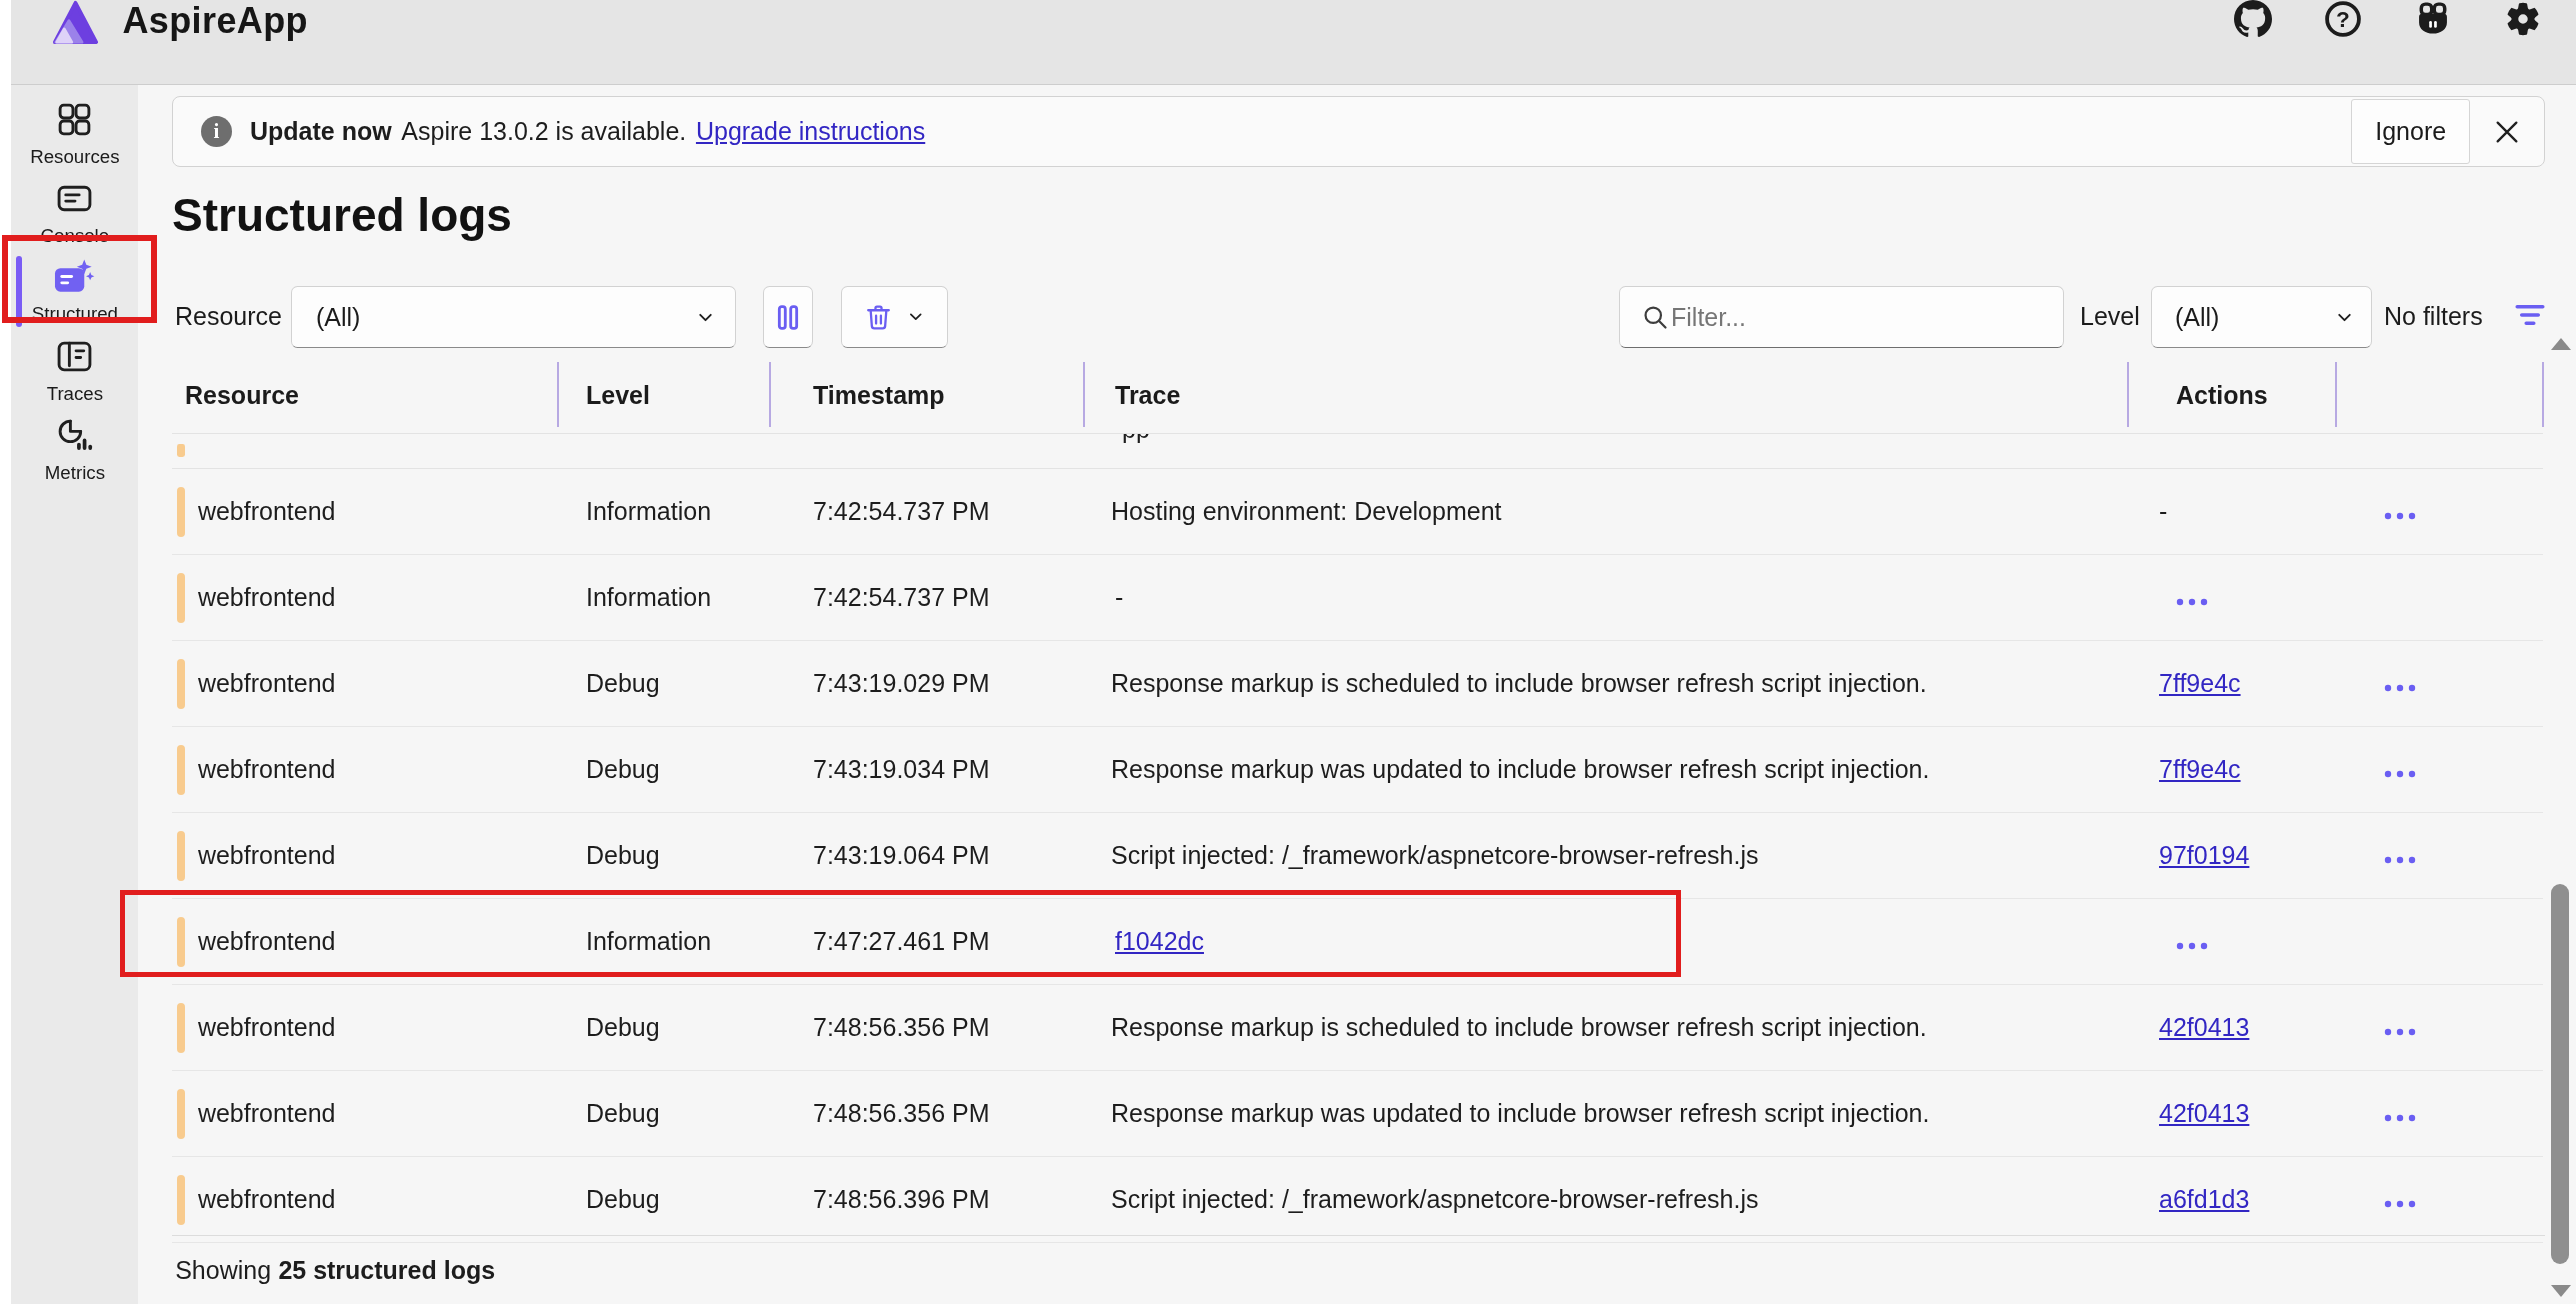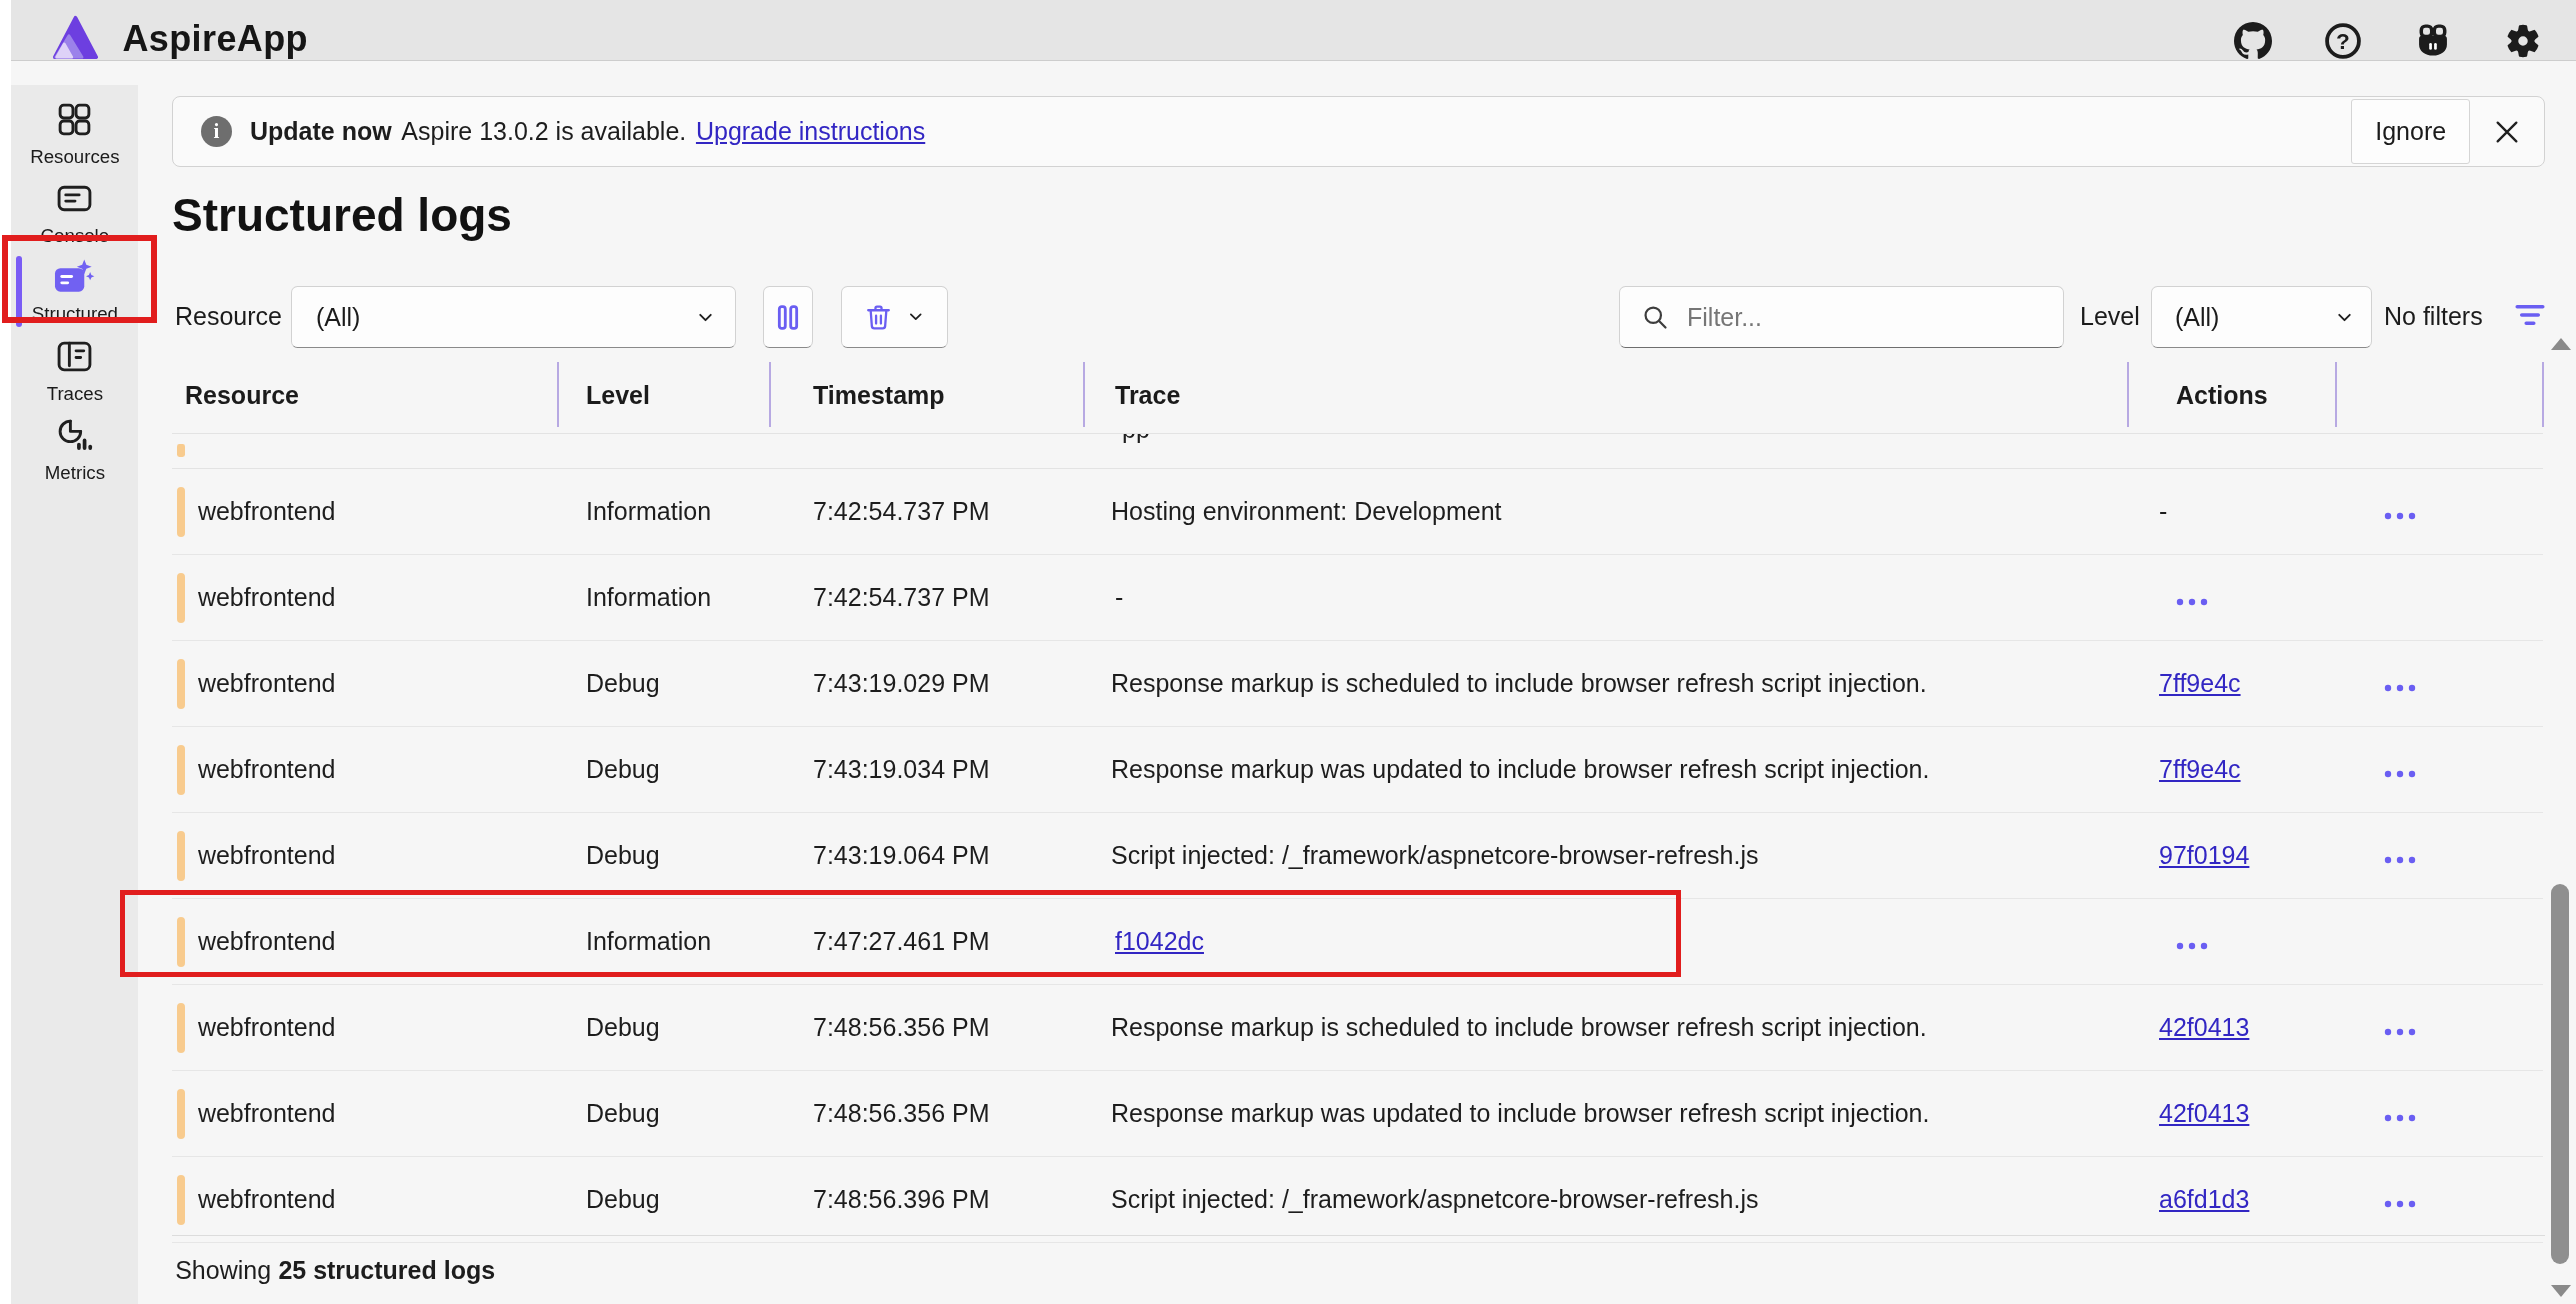--- a/index.html
+++ b/index.html
@@ -4,22 +4,22 @@
 <style>
   html,body{margin:0;padding:0;}
   body{
     width:2576px;height:1305px;position:relative;overflow:hidden;
     background:#f6f6f6;font-family:"Liberation Sans","DejaVu Sans",sans-serif;
     color:#1d1d1d;
   }
   .edge-strip{position:absolute;left:0;top:0;width:11.4px;height:100%;background:#ffffff;}
 
   
-  #topbar{position:absolute;left:11.4px;top:0;right:0;height:61px;background:#e5e5e5;
-    border-bottom:1.6px solid #cdcdcd;display:flex;align-items:flex-end;box-sizing:border-box;
+  #topbar{position:absolute;left:11.4px;top:0;right:0;height:85px;background:#e5e5e5;
+    border-bottom:1.6px solid #cdcdcd;display:flex;align-items:flex-start;box-sizing:border-box;
     padding:0 34px 0 42px;}
   #app-title{margin-left:24px;font-size:36px;font-weight:700;color:#161616;letter-spacing:0.4px;}
   #topbar-icons{margin-left:auto;display:flex;align-items:center;gap:52px;}
   #topbar-icons .tico{width:38px;height:38px;display:flex;align-items:center;justify-content:center;cursor:pointer;}
 
   
   #sidebar{position:absolute;left:11.4px;top:85px;width:127px;bottom:0;background:#eaeaea;
     box-sizing:border-box;padding-top:9.7px;}
   .side-item{position:relative;height:79px;display:flex;flex-direction:column;align-items:center;
     justify-content:center;gap:4.9px;cursor:pointer;}
@@ -49,21 +49,21 @@
   #resource-label{left:175px;}
   #level-label{left:2080px;}
   #no-filters{left:2384px;}
   .ctrl{position:absolute;top:286px;height:62px;background:#fdfdfd;border:1.6px solid #d2d2d2;
     border-bottom-color:#8a8a8a;border-radius:6.5px;display:flex;align-items:center;
     box-sizing:border-box;font-size:25px;color:#1b1b1b;cursor:pointer;}
   #resource-select{left:291px;width:445px;padding:0 19.5px 0 24px;}
   #resource-select .val{flex:1;}
   #pause-button{left:763px;width:50px;justify-content:center;}
   #clear-button{left:841px;width:107px;justify-content:center;gap:13px;}
-  #filter-box{left:1619px;width:445px;padding:0 16px 0 21px;gap:16px;border-bottom-color:#6e6e6e;cursor:text;}
+  #filter-box{left:1619px;width:445px;padding:0 16px 0 21px;border-bottom-color:#6e6e6e;cursor:text;}
   #filter-box input{border:none;outline:none;background:transparent;font:inherit;color:#1b1b1b;width:100%;}
   #filter-box input::placeholder{color:#767676;}
   #level-select{left:2151px;width:221px;padding:0 16px 0 23px;}
   #level-select .val{flex:1;}
   #filter-icon{position:absolute;left:2512px;top:297px;cursor:pointer;}
 
   
   #table{position:absolute;left:172px;top:357px;width:2371px;}
   .grid{display:grid;grid-template-columns:385px 212px 314px 1044px 208px auto;align-items:center;}
   #thead{height:76px;font-size:25px;font-weight:700;color:#1b1b1b;border-bottom:1.6px solid #e3e3e3;position:relative;}

